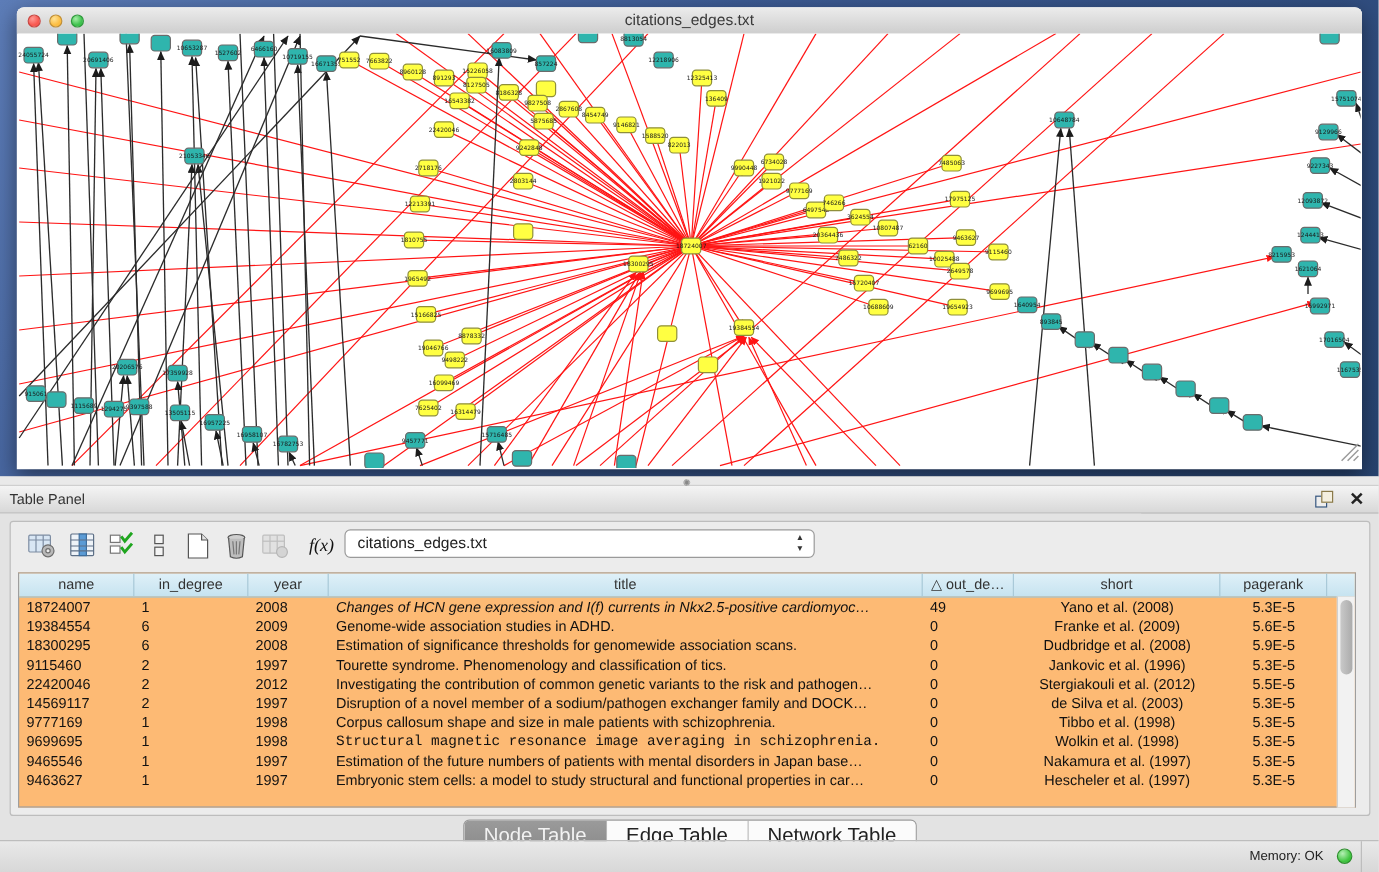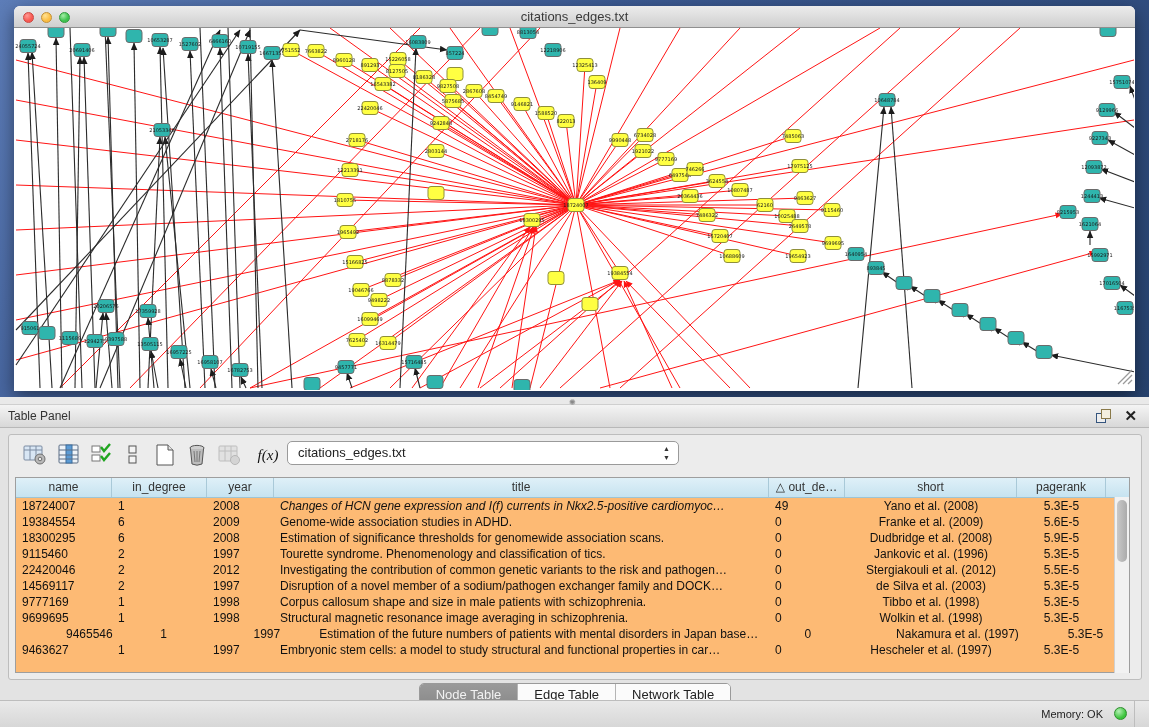--- a/index.html
+++ b/index.html
@@ -59,21 +59,21 @@
   .trow{display:flex;height:16px;}
   .td{font-size:12px;color:#111;line-height:16px;box-sizing:border-box;padding-left:6px;
       overflow:hidden;white-space:nowrap;}
   .td.center{text-align:center;padding-left:0;}
   .vscroll{position:absolute;right:0;top:19px;width:15px;height:176px;background:#f2f2f2;border-left:1px solid #d0d0d0;box-sizing:border-box;}
   .vthumb{position:absolute;left:2px;top:3px;width:10px;height:62px;background:linear-gradient(90deg,#c9c9c9,#ababab);border-radius:5px;cursor:grab;}
 
   
   .tabsbar{position:absolute;left:0;top:246px;width:1132px;height:26px;text-align:center;}
   .seg{display:inline-flex;margin-top:2px;border:1px solid #9a9a9a;border-radius:5px;overflow:hidden;background:#fcfcfc;}
-  .seg .tab{font-size:13px;padding:3px 16px;color:#222;border-right:1px solid #b5b5b5;cursor:pointer;background:#fbfbfb;}
+  .seg .tab{font-size:17px;padding:3px 16px;color:#222;border-right:1px solid #b5b5b5;cursor:pointer;background:#fbfbfb;}
   .seg .tab:last-child{border-right:none;}
   .seg .tab.sel{background:linear-gradient(#9a9a9a,#8a8a8a);color:#f2f2f2;}
 
   
   .statusbar{position:absolute;left:0;top:700px;width:1149px;height:27px;background:linear-gradient(#e9e9e9,#d7d7d7);
              border-top:1px solid #bdbdbd;box-sizing:border-box;}
   .mem{position:absolute;right:46px;top:7px;font-size:11px;color:#222;}
   .led{position:absolute;right:22px;top:6px;width:13px;height:13px;border-radius:50%;
        background:radial-gradient(circle at 35% 30%,#b5f0b5,#3dc43d 65%);border:1px solid #2d8f2d;box-sizing:border-box;}
   .statussep{position:absolute;right:14px;top:0;width:1px;height:27px;background:#bdbdbd;}
@@ -844,27 +844,27 @@
               <div class="td" style="width: 67px;">1998</div>
               <div class="td" style="width: 495px;">Corpus callosum shape and size in male patients with schizophrenia.</div>
               <div class="td" style="width: 76px;">0</div>
               <div class="td center" style="width: 172px;">Tibbo et al. (1998)</div>
               <div class="td center" style="width: 89px;">5.3E-5</div>
             </div>
             <div class="trow">
               <div class="td" style="width: 96px;">9699695</div>
               <div class="td" style="width: 95px;">1</div>
               <div class="td" style="width: 67px;">1998</div>
-              <div class="td" style="width: 495px;">Structural magnetic resonance image averaging in schizophrenia.</div>
+              <div class="td" style="width: 495px; font-family: Liberation Mono, monospace;">Structural magnetic resonance image averaging in schizophrenia.</div>
               <div class="td" style="width: 76px;">0</div>
               <div class="td center" style="width: 172px;">Wolkin et al. (1998)</div>
               <div class="td center" style="width: 89px;">5.3E-5</div>
             </div>
             <div class="trow">
-              <div class="td" style="width: 96px; margin-left: 44px;">9465546</div>
+              <div class="td" style="width: 96px;">9465546</div>
               <div class="td" style="width: 95px;">1</div>
               <div class="td" style="width: 67px;">1997</div>
               <div class="td" style="width: 495px;">Estimation of the future numbers of patients with mental disorders in Japan base…</div>
               <div class="td" style="width: 76px;">0</div>
               <div class="td center" style="width: 172px;">Nakamura et al. (1997)</div>
               <div class="td center" style="width: 89px;">5.3E-5</div>
             </div>
             <div class="trow">
               <div class="td" style="width: 96px;">9463627</div>
               <div class="td" style="width: 95px;">1</div>

